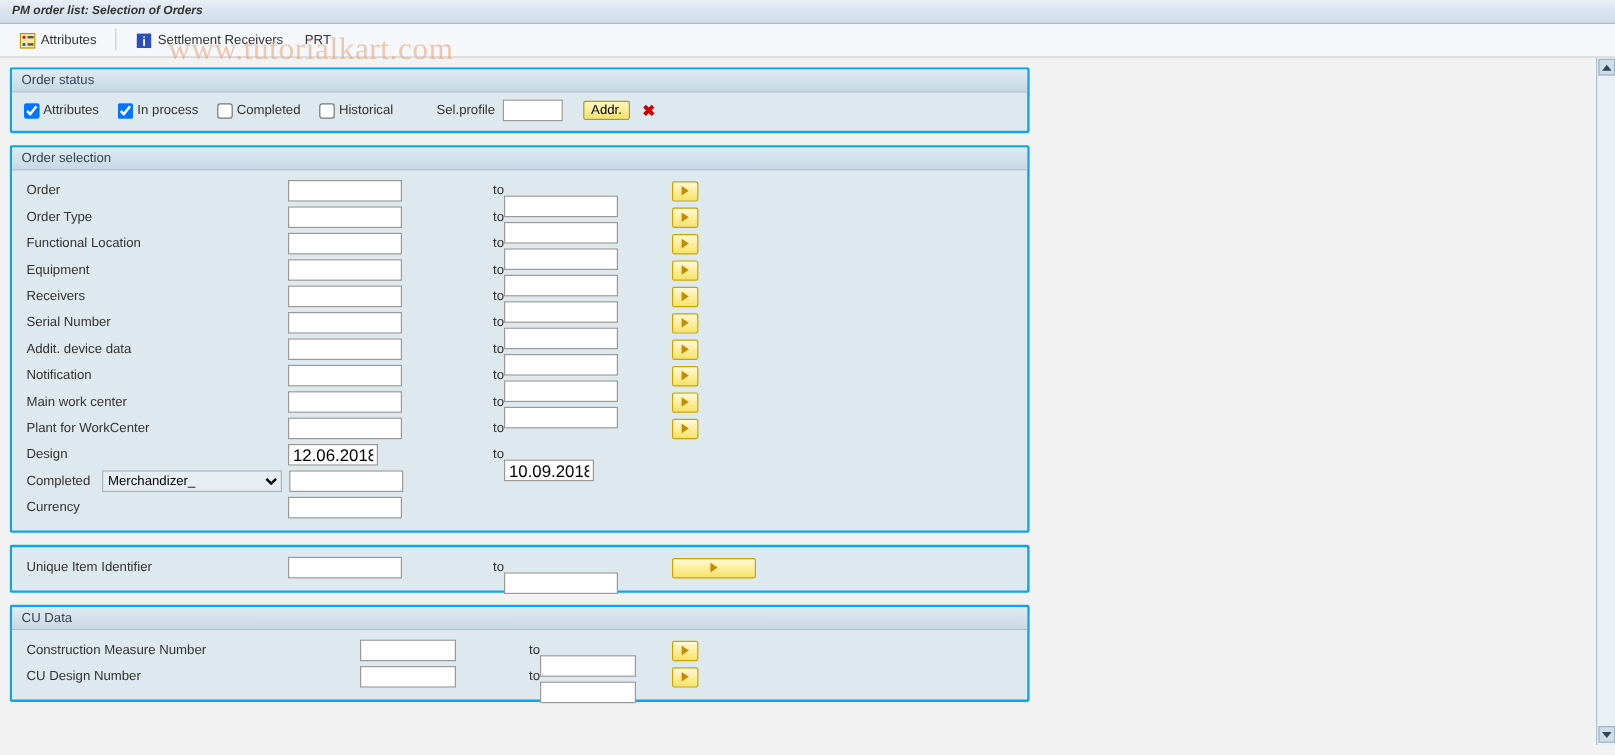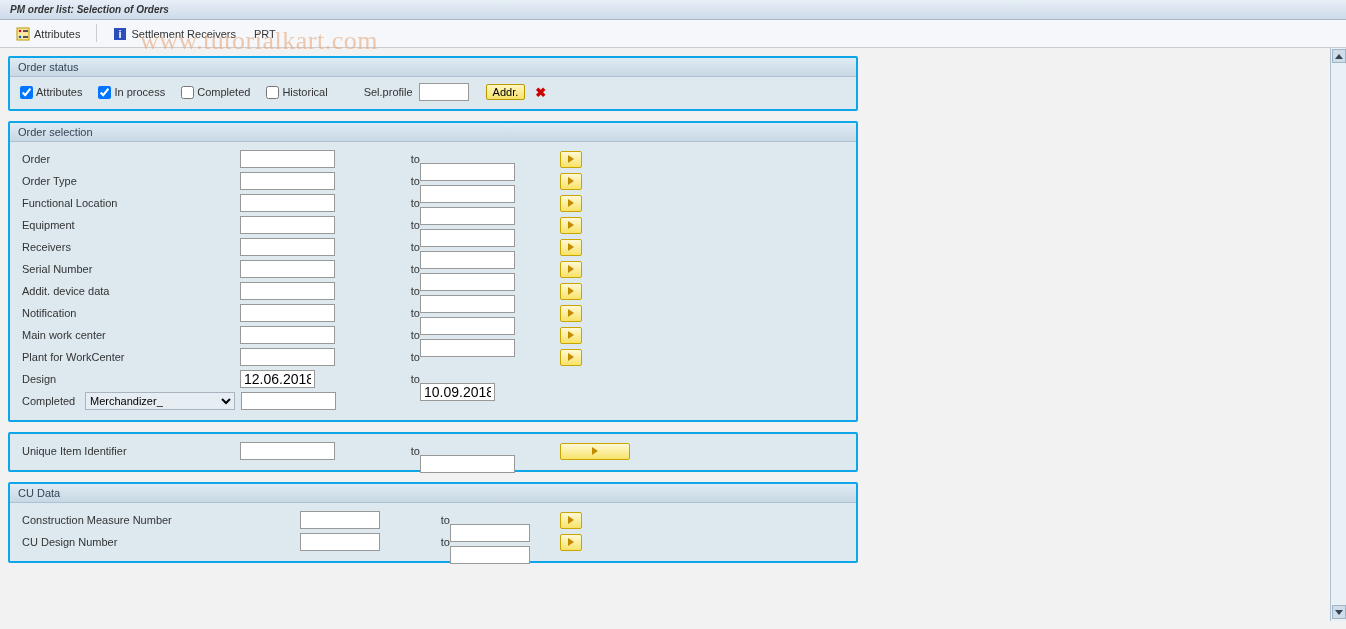--- a/index.html
+++ b/index.html
@@ -342,20 +342,24 @@
             <div class="c-to-lbl">to</div>
             <div class="c-to"><input type="text" style="width: 75px;" value="10.09.2018"></div>
             <div class="c-multi"></div>
           </div>
           <div class="row">
             <div class="lbl" style="width:65px">Completed</div>
             <select><option>Merchandizer_</option></select>
             <div style="width:6px"></div>
             <input type="text" style="width: 95px;" value="">
           </div>
+          <div class="row">
+            <div class="lbl">Currency</div>
+            <div class="c-from"><input type="text" class="w-short" value="" style=""></div>
+          </div>
         </div>
   </div>
 
   <div class="group">
     <div class="body">
       <div class="row">
         <div class="lbl">Unique Item Identifier</div>
         <div class="c-from"><input type="text" class="w-130" value="" style=""></div>
         <div class="c-to-lbl">to</div>
         <div class="c-to"><input type="text" class="w-130" value="" style=""></div>

